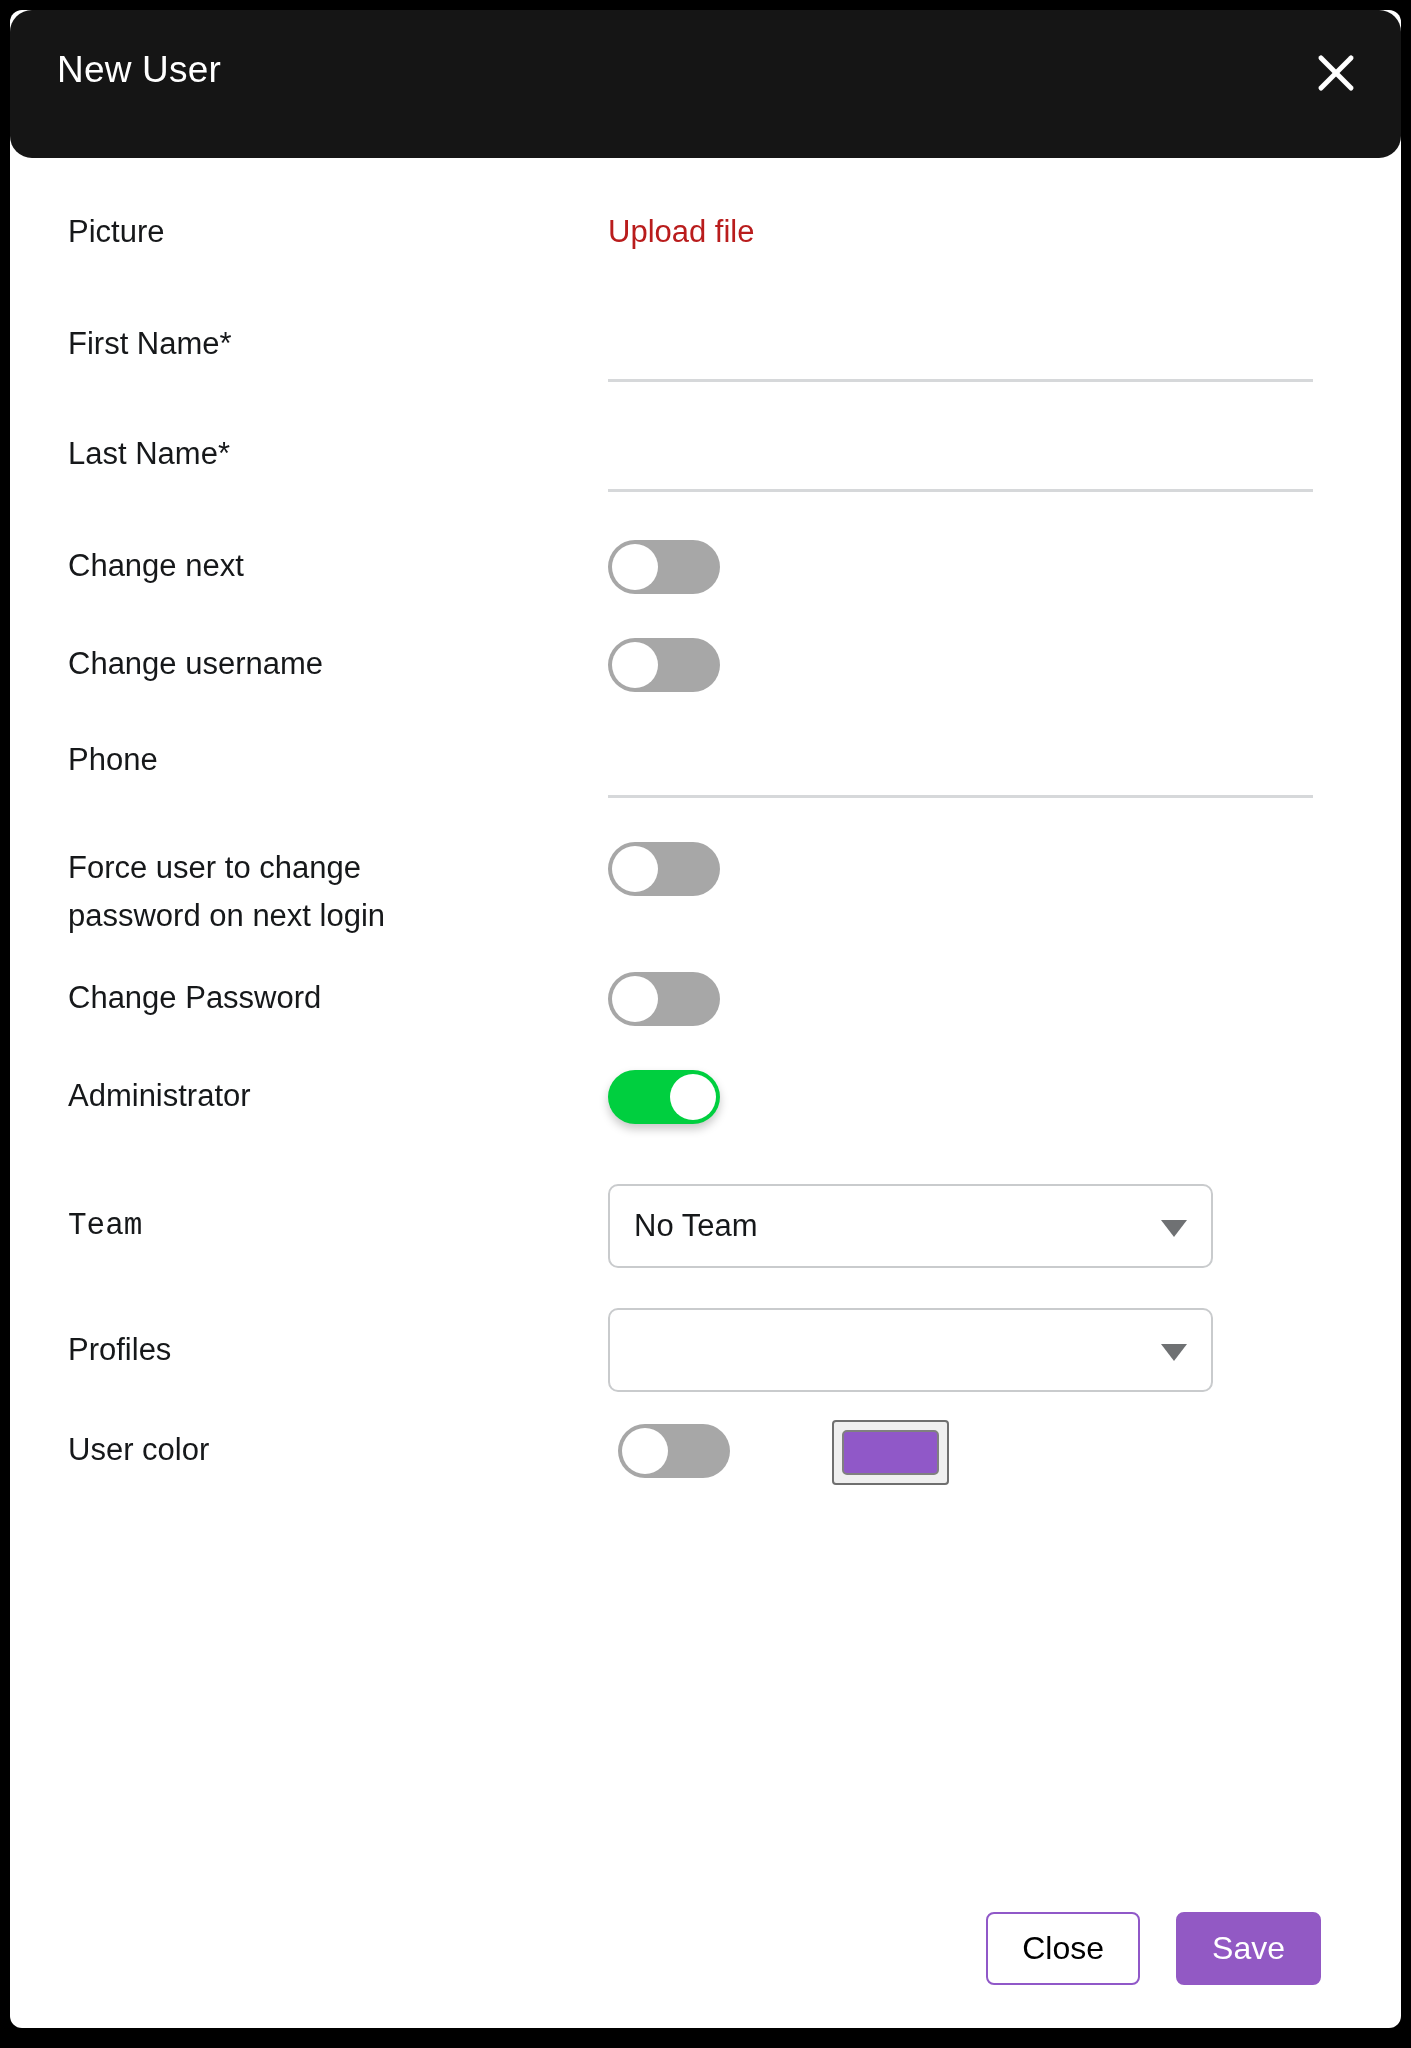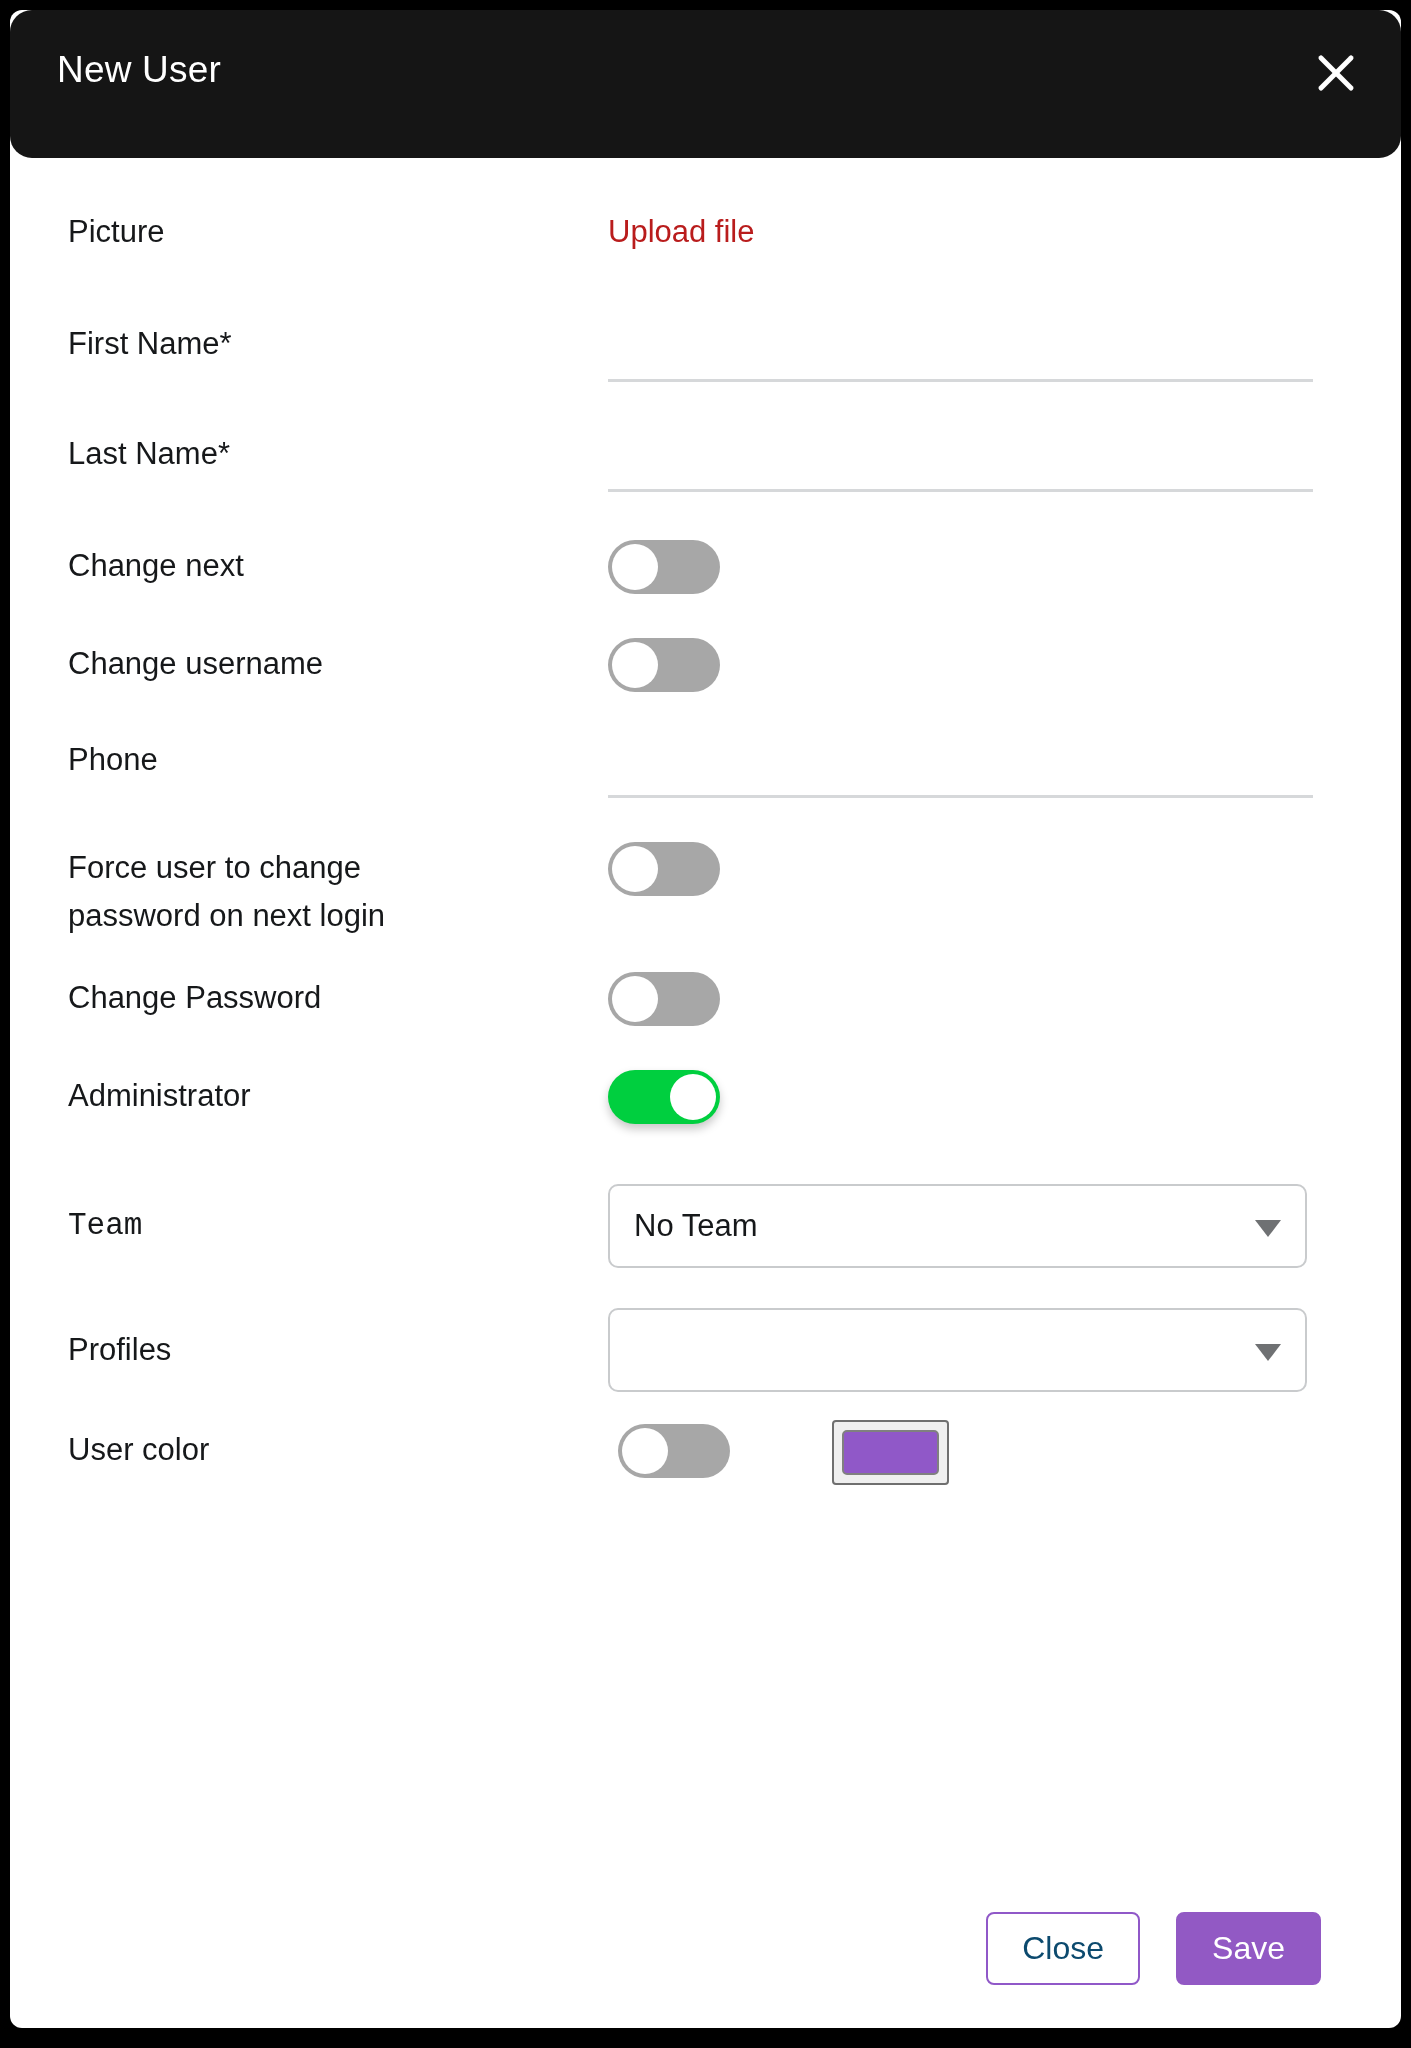--- a/index.html
+++ b/index.html
@@ -137,21 +137,21 @@
     background: #00cf3f;
     box-shadow: 0 5px 10px rgba(0,0,0,0.22);
   }
   .toggle.on .knob {
     left: 62px;
   }
 
   
   .select-box {
     position: relative;
-    width: 699px;
+    width: 605px;
     height: 84px;
     border: 2px solid #c9cbcd;
     border-radius: 10px;
     background: #ffffff;
     cursor: pointer;
     box-sizing: border-box;
   }
   .select-value {
     position: absolute;
     left: 24px;
@@ -215,21 +215,21 @@
     display: flex;
     align-items: center;
     justify-content: center;
     padding: 0 34px;
   }
   .btn-close {
     right: 261px;
     top: 32px;
     background: #ffffff;
     border: 2px solid #9058c8;
-    color: #0c4a6e;
+    color: #000000;
     min-width: 124px;
   }
   .btn-save {
     right: 80px;
     top: 32px;
     background: #9259c4;
     border: 2px solid #9259c4;
     color: #ffffff;
     min-width: 112px;
   }

